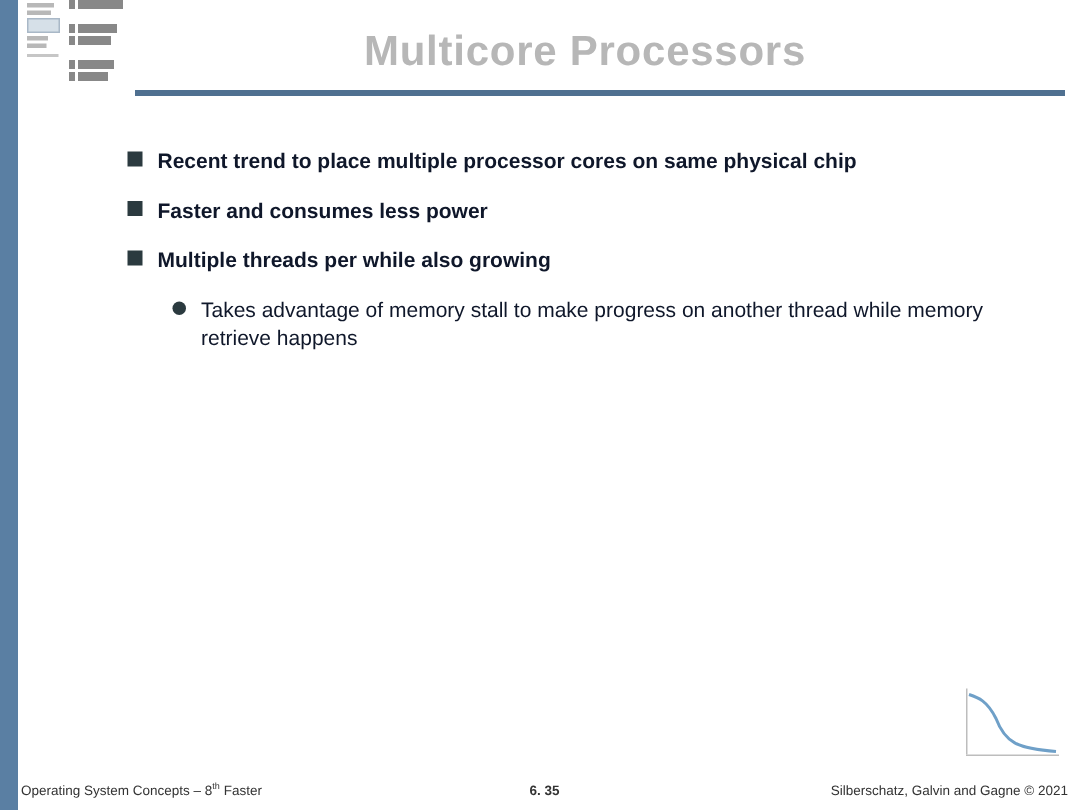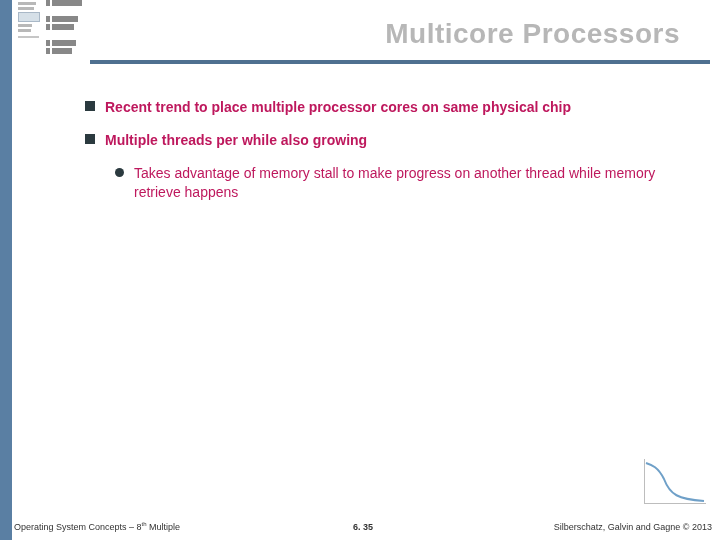--- a/index.html
+++ b/index.html
@@ -14,25 +14,25 @@
   .thumb { position: absolute; left: 16px; top: 0; width: 70px; height: 56px; }
   .thumb .mini { position: absolute; left: 0; top: 0; width: 26px; height: 56px; }
   .thumb .mini .mline { height: 3px; background: #b8b8b8; margin: 2px 2px; }
   .thumb .mini .mblock { height: 10px; background: #d6e0e8; margin: 2px 2px; border: 1px solid #a9b8c7; }
   .thumb .mini .mfoot { height: 2px; background: #c6c6c6; margin: 4px 2px 0; }
   .thumb .strip { position: absolute; left: 30px; top: 0; width: 40px; height: 56px; }
   .thumb .strip .srow { height: 6px; margin-bottom: 2px; display:flex; }
   .thumb .strip .srow span { display:inline-block; height:6px; background:#888; }
 
   
-  .title { position: absolute; left: 100px; top: 18px; width: 580px; text-align: right; font-size: 28px; font-weight: bold; color: #b7b7b7; letter-spacing: 0.5px; }
+  .title { position: absolute; left: 100px; top: 18px; width: 580px; text-align: center; font-size: 28px; font-weight: bold; color: #b7b7b7; letter-spacing: 0.5px; }
   .rule { position: absolute; left: 90px; top: 60px; width: 620px; height: 4px; background: #4f7090; }
 
   
-  .body { position: absolute; left: 85px; top: 98px; width: 600px; font-size: 14px; color: #be185d; line-height: 1.35; }
+  .body { position: absolute; left: 85px; top: 98px; width: 600px; font-size: 14px; color: #0f172a; line-height: 1.35; }
   .b1 { display: flex; align-items: flex-start; margin-bottom: 14px; }
   .b1 .sq { width: 10px; height: 10px; background: #2b3a3f; margin-top: 3px; margin-right: 10px; flex: 0 0 auto; }
   .b1 .txt { font-weight: bold; }
   .b2 { display: flex; align-items: flex-start; margin: 4px 0 0 30px; }
   .b2 .dot { width: 9px; height: 9px; border-radius: 50%; background: #2b3a3f; margin-top: 4px; margin-right: 10px; flex: 0 0 auto; }
   .b2 .txt { font-weight: normal; }
 
   
   .footer { position: absolute; left: 14px; bottom: 8px; width: 698px; font-size: 9px; color: #333; }
   .ft-left { position: absolute; left: 0; bottom: 0; }
@@ -94,36 +94,40 @@
   <div class="title">Multicore Processors</div>
   <div class="rule"></div>
 
   <div class="body">
     <div class="b1">
       <span class="sq"></span>
       <span class="txt">Recent trend to place multiple processor cores on same physical chip</span>
     </div>
     <div class="b1">
       <span class="sq"></span>
+      <span class="txt">Faster and consumes less power</span>
+    </div>
+    <div class="b1">
+      <span class="sq"></span>
       <span class="txt">Multiple threads per while also growing</span>
     </div>
     <div class="b2">
       <span class="dot"></span>
       <span class="txt">Takes advantage of memory stall to make progress on another thread while memory retrieve happens</span>
     </div>
   </div>
 
   <div class="mini-chart">
     <div class="axis-v"></div>
     <div class="axis-h"></div>
     <svg width="62" height="44">
       <path d="M2 4 C 8 6, 14 8, 20 20 C 26 36, 34 40, 60 42" stroke="#6fa0c8" stroke-width="2" fill="none"></path>
     </svg>
   </div>
 
   <div class="footer">
     <div class="ft-left">
-      <span>Operating System Concepts – 8</span><sup>th</sup><span> Multiple</span>
+      <span>Operating System Concepts – 8</span><sup>th</sup><span> Faster</span>
     </div>
     <div class="ft-center">6. 35</div>
-    <div class="ft-right">Silberschatz, Galvin and Gagne © 2013</div>
+    <div class="ft-right">Silberschatz, Galvin and Gagne © 2021</div>
   </div>
 </div>
 
 </body></html>

